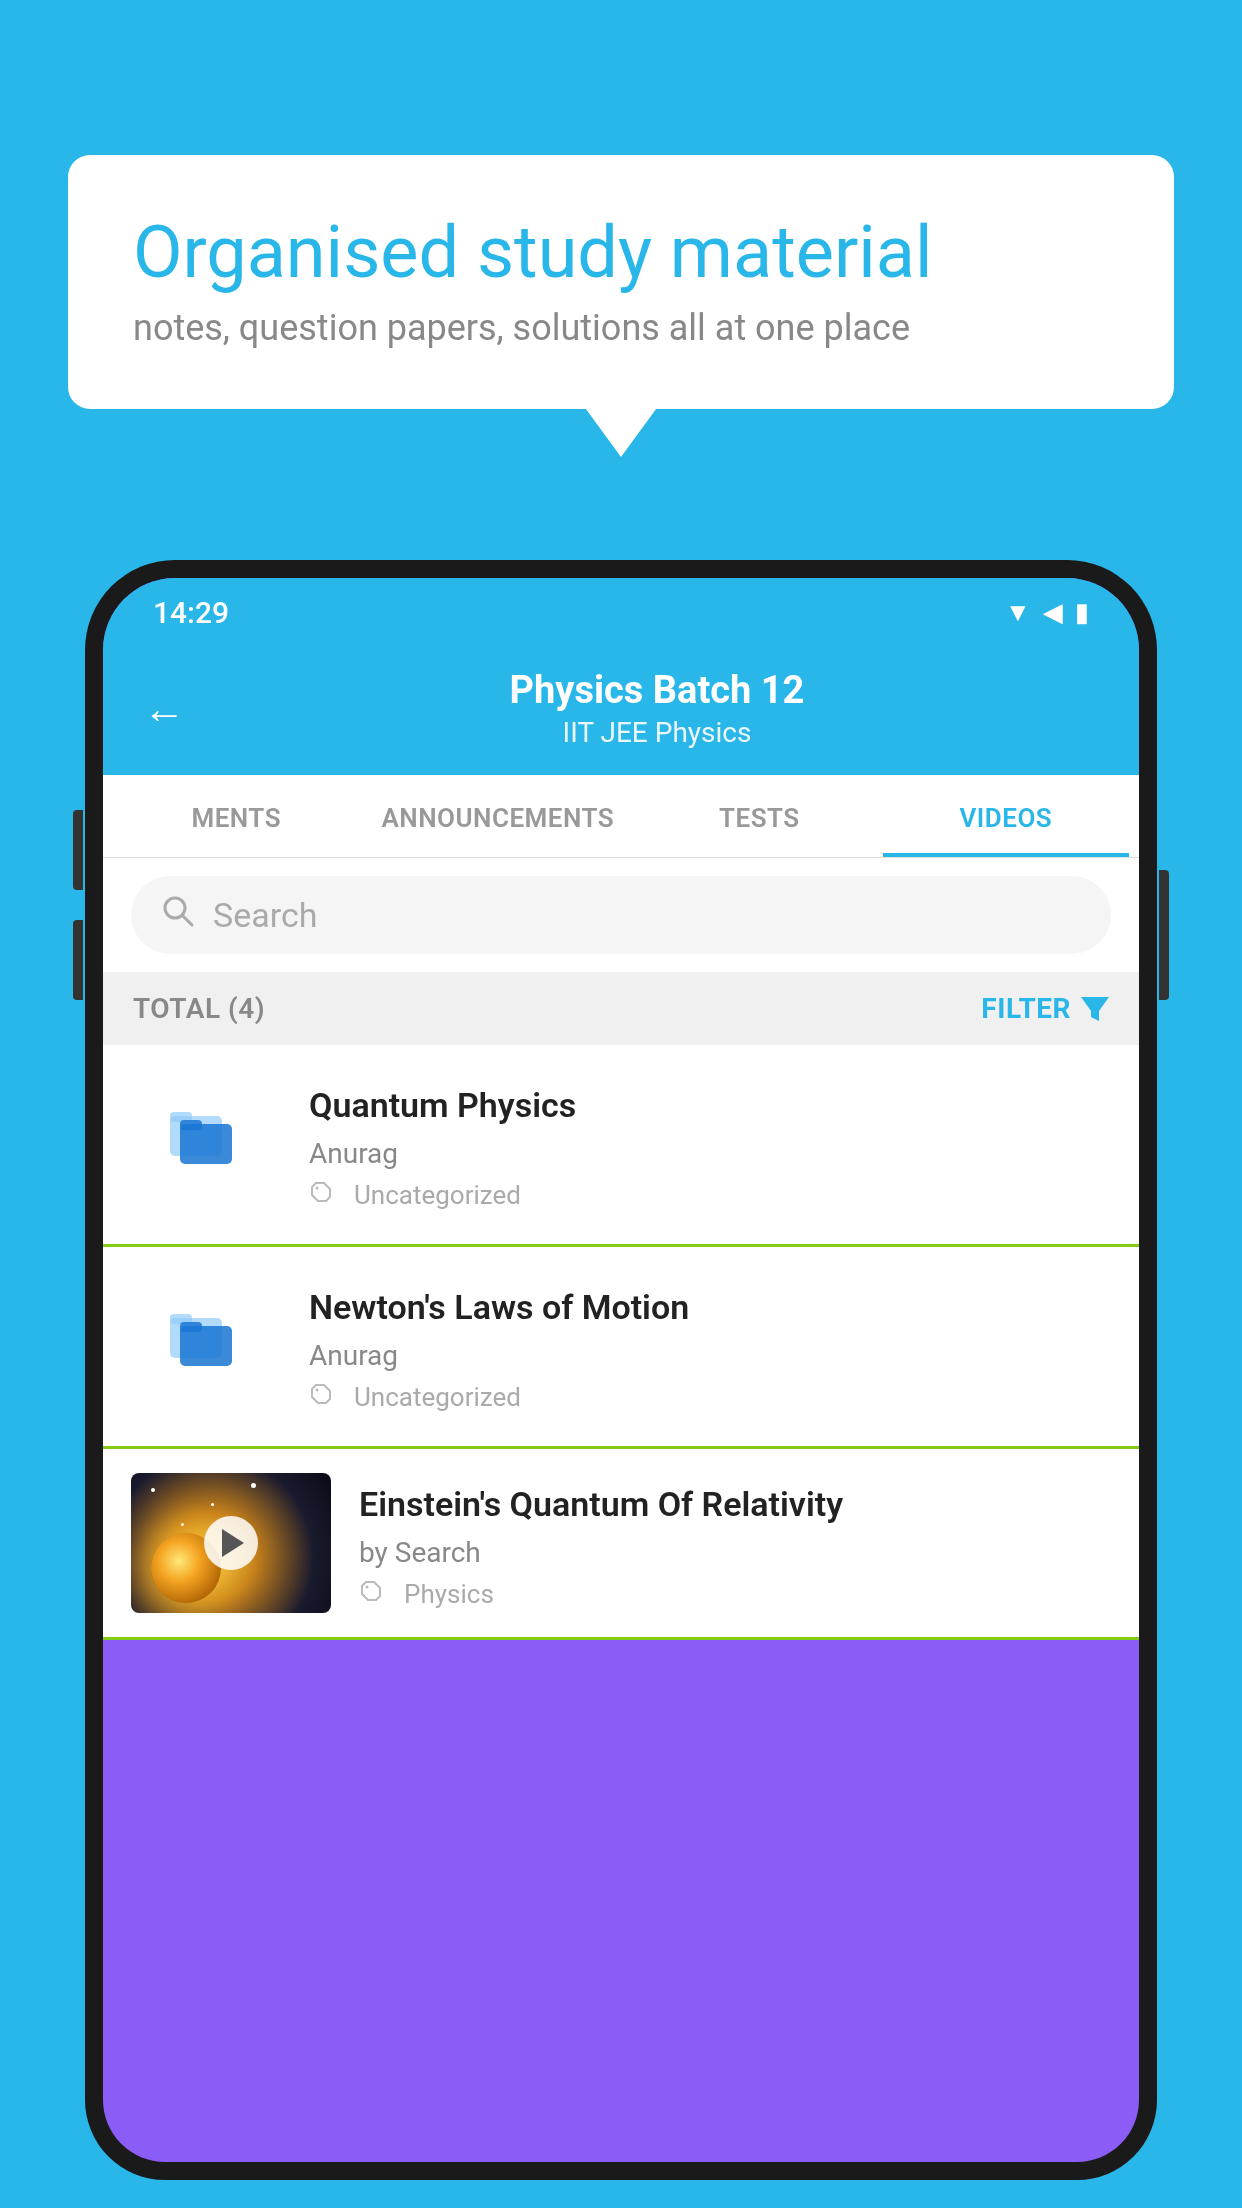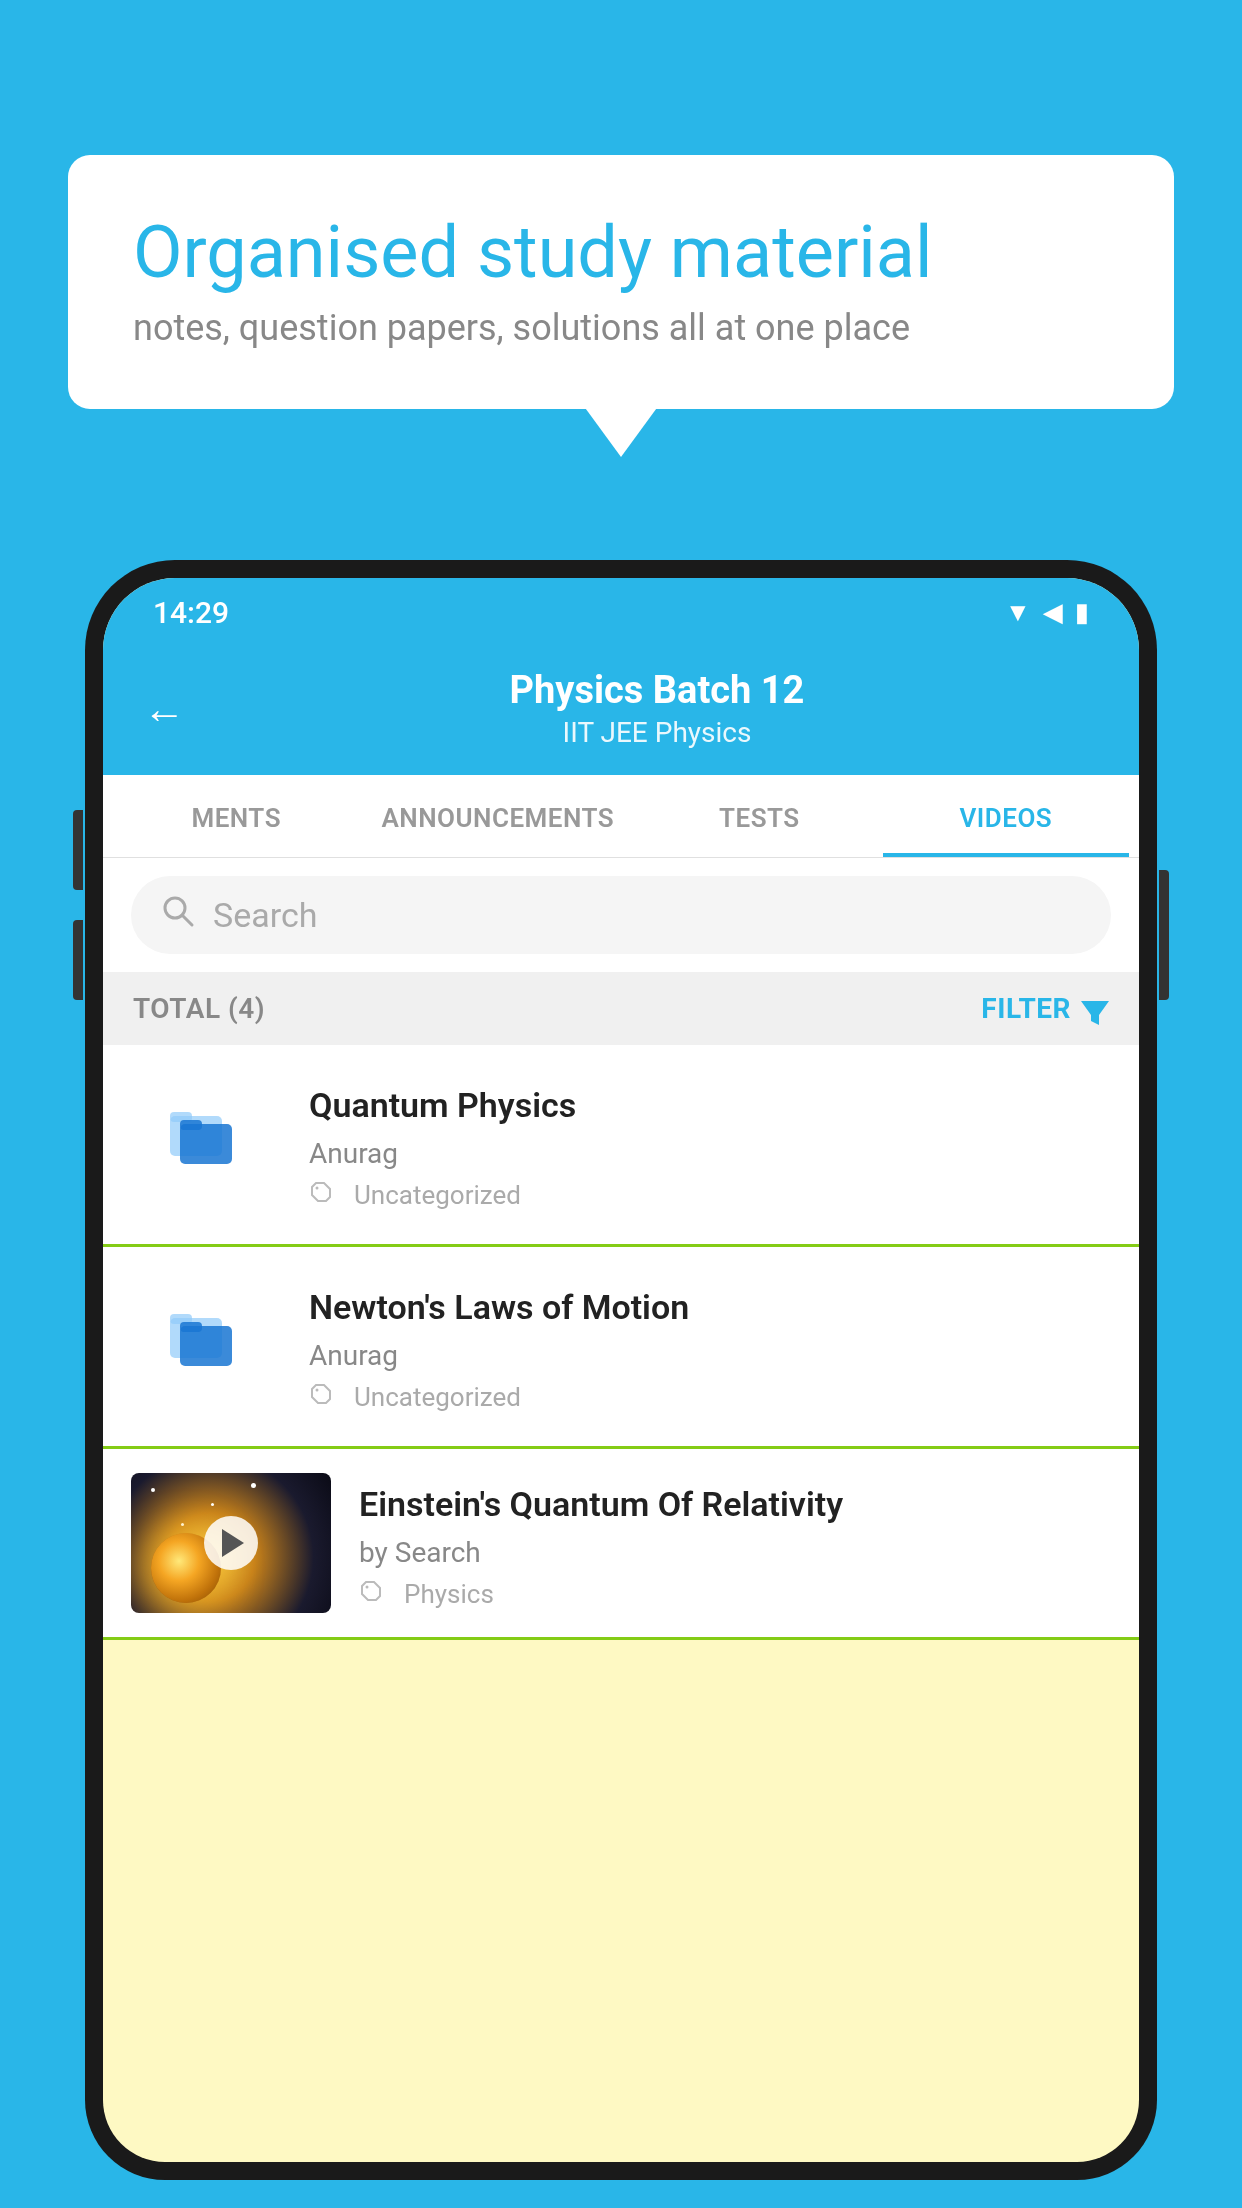--- a/index.html
+++ b/index.html
@@ -67,21 +67,21 @@
     .phone-outer {
       background: #1a1a1a;
       border-radius: 90px 90px 80px 80px;
       padding: 18px;
       position: relative;
       height: 1620px;
     }
 
     
     .phone-screen-wrapper {
-      background: #fef9c3;
+      background: #8b5cf6;
       border-radius: 72px 72px 62px 62px;
       overflow: hidden;
       height: 100%;
       position: relative;
     }
 
     
     .status-bar {
       background: #29b6e8;
       height: 68px;
@@ -238,21 +238,21 @@
       font-size: 28px;
       font-weight: 600;
       letter-spacing: 0.5px;
     }
 
     .filter-btn {
       color: #29b6e8;
       font-size: 28px;
       font-weight: 700;
       display: flex;
-      align-items: flex-end;
+      align-items: center;
       gap: 10px;
       letter-spacing: 0.5px;
       cursor: pointer;
     }
 
     
     .video-list {
       background: white;
     }
 

